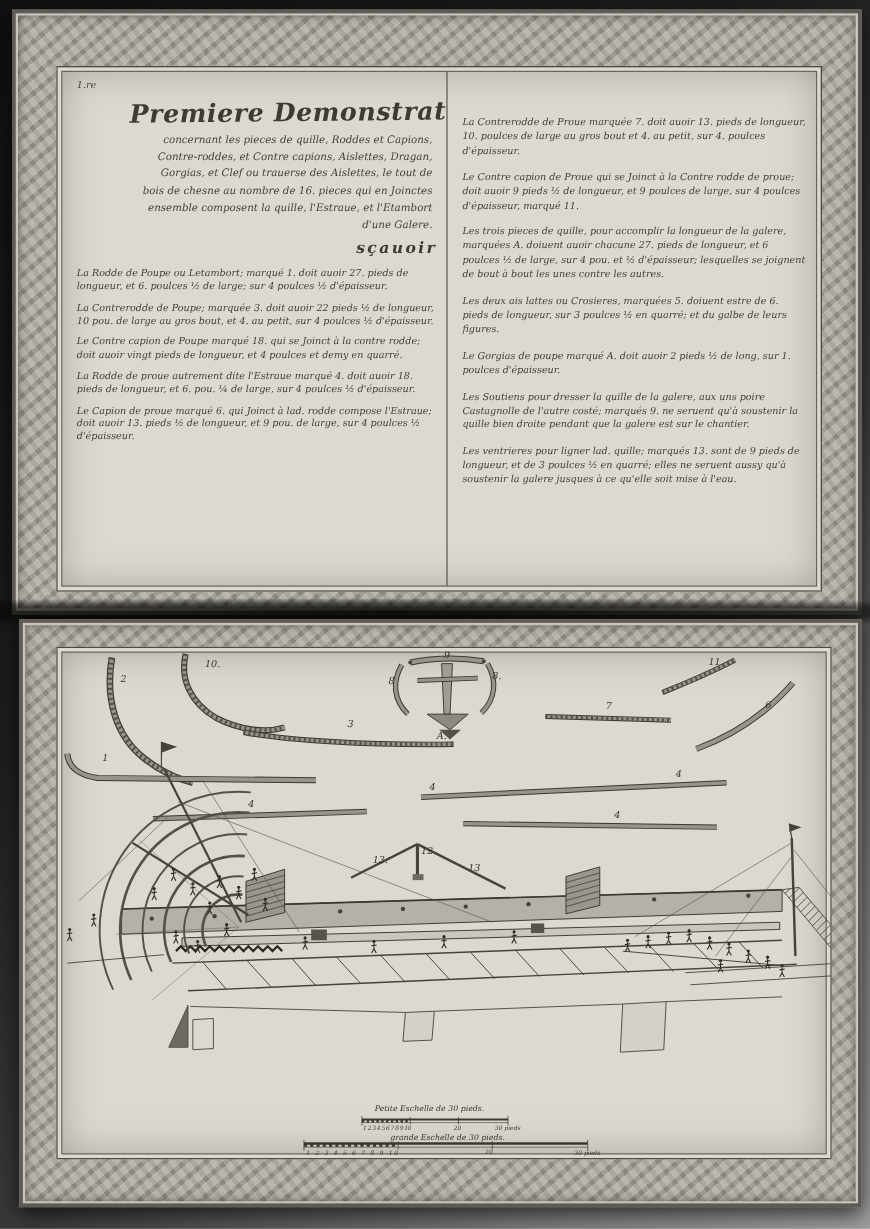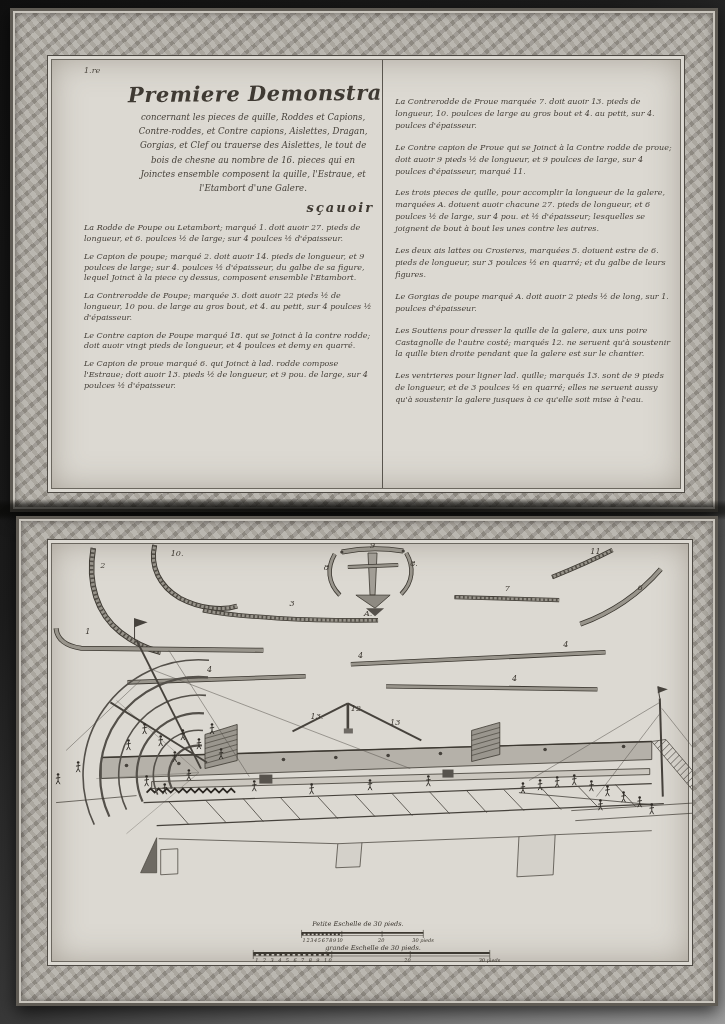--- a/index.html
+++ b/index.html
@@ -16,29 +16,29 @@
     box-shadow:0 6px 16px rgba(0,0,0,.65), inset 0 0 0 2px #c9c5bd, inset 0 0 10px rgba(30,26,22,.8);
   }
   .panel-top{left:10px;top:8px;width:702px;height:498px;}
   .panel-bottom{left:16px;top:516px;width:696px;height:484px;}
   .paper{position:absolute;background:#dcd9d2;border:1px solid #4e4a44;
     box-shadow:inset 0 0 0 3px #dcd9d2, inset 0 0 0 4px #6b675f, inset 0 0 34px rgba(105,96,82,.5);}
   .paper-top{inset:44px 30px 16px 34px;}
   .paper-bottom{inset:20px 22px 37px 28px;}
   .spine-shadow{position:absolute;left:0;top:499px;width:725px;height:22px;pointer-events:none;
     background:radial-gradient(ellipse 95% 55% at 45% 50%,rgba(8,8,6,.95),rgba(8,8,6,.55) 62%,rgba(8,8,6,0) 100%);}
-  .cols{display:flex;height:100%;padding-left:20px;}
+  .cols{display:flex;height:100%;}
   .col{position:relative;overflow:hidden;}
   .col-left{flex:0 0 51%;padding:10px 8px 6px 16px;box-sizing:border-box;}
   .col-right{flex:1;padding:40px 12px 6px 12px;box-sizing:border-box;}
   .divider{width:1px;background:#59554e;margin:4px 0;}
   .page-marker{font:italic 8px "DejaVu Serif",serif;color:#4a453e;}
   .title{font:italic 600 21px "DejaVu Serif",serif;color:#3f3a33;text-align:center;
     margin:6px 0 4px 44px;letter-spacing:.5px;transform:rotate(-.6deg);white-space:nowrap;}
-  .intro{font:italic 8.6px/14.2px "DejaVu Serif",serif;color:#46413a;margin:2px 4px 2px 52px;text-align:center;}
+  .intro{font:italic 8.6px/14.2px "DejaVu Serif",serif;color:#46413a;margin:2px 4px 2px 52px;text-align:right;}
   .scavoir{font:italic 700 13px "DejaVu Serif",serif;color:#3f3a33;text-align:right;margin:5px 0 8px 0;letter-spacing:2px;}
   .para{font:italic 8px/10.8px "DejaVu Serif",serif;color:#443f38;margin:0 0 7px 0;}
   .col-right .para{line-height:11.9px;margin-bottom:10px;}
   svg{display:block;}
   .plbl{font:italic 8px "DejaVu Serif",serif;fill:#3a352e;}
   .slbl{font:italic 6.5px "DejaVu Serif",serif;fill:#3a352e;}
   .snum{font:italic 5px "DejaVu Serif",serif;fill:#3a352e;}
   .t-edge{stroke:#3c3831;fill:none;}
   .t-body{stroke:#98948b;fill:none;}
   .t-hatch{stroke:#3c3831;fill:none;stroke-dasharray:1.6 2.6;opacity:.75;}
@@ -50,33 +50,33 @@
 
 <div class="panel panel-top">
   <div class="paper paper-top">
     <div class="cols">
       <div class="col col-left">
         <div class="page-marker">1.re</div>
         <div class="title">Premiere Demonstration</div>
         <p class="intro">concernant les pieces de quille, Roddes et Capions, Contre-roddes, et Contre capions, Aislettes, Dragan, Gorgias, et Clef ou trauerse des Aislettes, le tout de bois de chesne au nombre de 16. pieces qui en Joinctes ensemble composent la quille, l'Estraue, et l'Etambort d'une Galere.</p>
         <div class="scavoir">sçauoir</div>
         <p class="para">La Rodde de Poupe ou Letambort; marqué 1. doit auoir 27. pieds de longueur, et 6. poulces ½ de large; sur 4 poulces ½ d'épaisseur.</p>
-        <p class="para">Le Capion de poupe; marqué 2. doit auoir 14. pieds de longueur, et 9 poulces de large; sur 4. poulces ½ d'épaisseur, du galbe de sa figure, lequel Joinct à la piece cy dessus, composent ensemble l'Etambort.</p>
         <p class="para">La Contrerodde de Poupe; marquée 3. doit auoir 22 pieds ½ de longueur, 10 pou. de large au gros bout, et 4. au petit, sur 4 poulces ½ d'épaisseur.</p>
         <p class="para">Le Contre capion de Poupe marqué 18. qui se Joinct à la contre rodde; doit auoir vingt pieds de longueur, et 4 poulces et demy en quarré.</p>
+        <p class="para">La Rodde de proue autrement dite l'Estraue marqué 4. doit auoir 18. pieds de longueur, et 6. pou. ¼ de large, sur 4 poulces ½ d'épaisseur.</p>
         <p class="para">Le Capion de proue marqué 6. qui Joinct à lad. rodde compose l'Estraue; doit auoir 13. pieds ½ de longueur, et 9 pou. de large, sur 4 poulces ½ d'épaisseur.</p>
       </div>
       <div class="divider"></div>
       <div class="col col-right">
         <p class="para">La Contrerodde de Proue marquée 7. doit auoir 13. pieds de longueur, 10. poulces de large au gros bout et 4. au petit, sur 4. poulces d'épaisseur.</p>
         <p class="para">Le Contre capion de Proue qui se Joinct à la Contre rodde de proue; doit auoir 9 pieds ½ de longueur, et 9 poulces de large, sur 4 poulces d'épaisseur, marqué 11.</p>
         <p class="para">Les trois pieces de quille, pour accomplir la longueur de la galere, marquées A. doiuent auoir chacune 27. pieds de longueur, et 6 poulces ½ de large, sur 4 pou. et ½ d'épaisseur; lesquelles se joignent de bout à bout les unes contre les autres.</p>
         <p class="para">Les deux ais lattes ou Crosieres, marquées 5. doiuent estre de 6. pieds de longueur, sur 3 poulces ½ en quarré; et du galbe de leurs figures.</p>
         <p class="para">Le Gorgias de poupe marqué A. doit auoir 2 pieds ½ de long, sur 1. poulces d'épaisseur.</p>
-        <p class="para">Les Soutiens pour dresser la quille de la galere, aux uns poire Castagnolle de l'autre costé; marqués 12. ne seruent qu'à soustenir la quille bien droite pendant que la galere est sur le chantier.</p>
+        <p class="para">Les Soutiens pour dresser la quille de la galere, aux uns poire Castagnolle de l'autre costé; marqués 9. ne seruent qu'à soustenir la quille bien droite pendant que la galere est sur le chantier.</p>
         <p class="para">Les ventrieres pour ligner lad. quille; marqués 13. sont de 9 pieds de longueur, et de 3 poulces ½ en quarré; elles ne seruent aussy qu'à soustenir la galere jusques à ce qu'elle soit mise à l'eau.</p>
       </div>
     </div>
   </div>
 </div>
 
 <div class="spine-shadow"></div>
 
 <div class="panel panel-bottom">
   <div class="paper paper-bottom">

